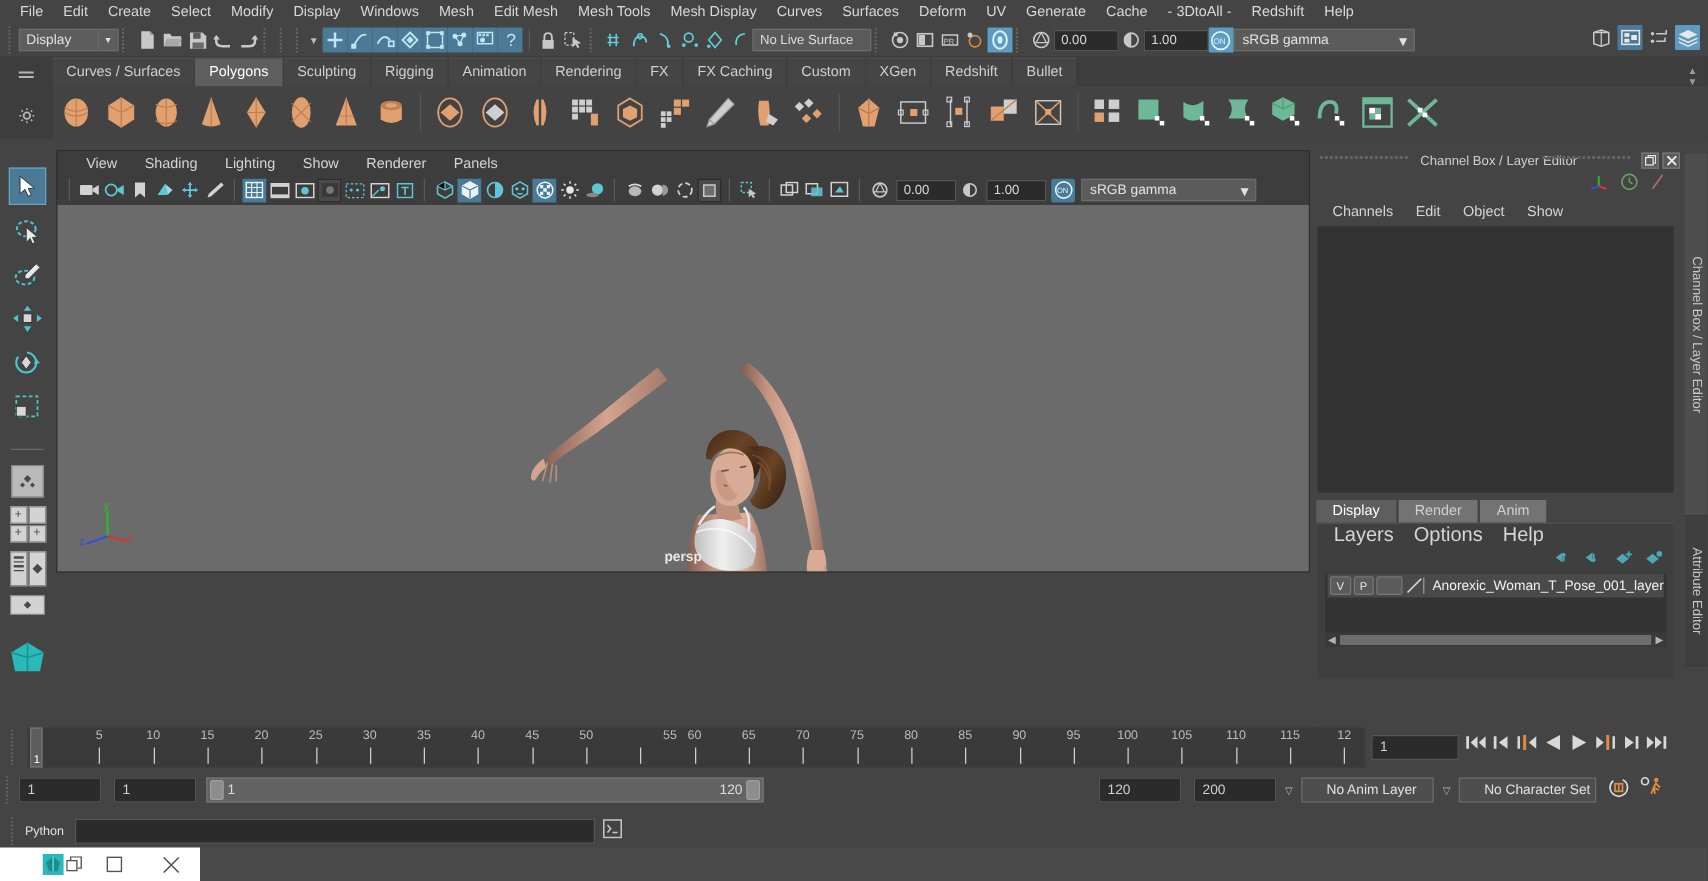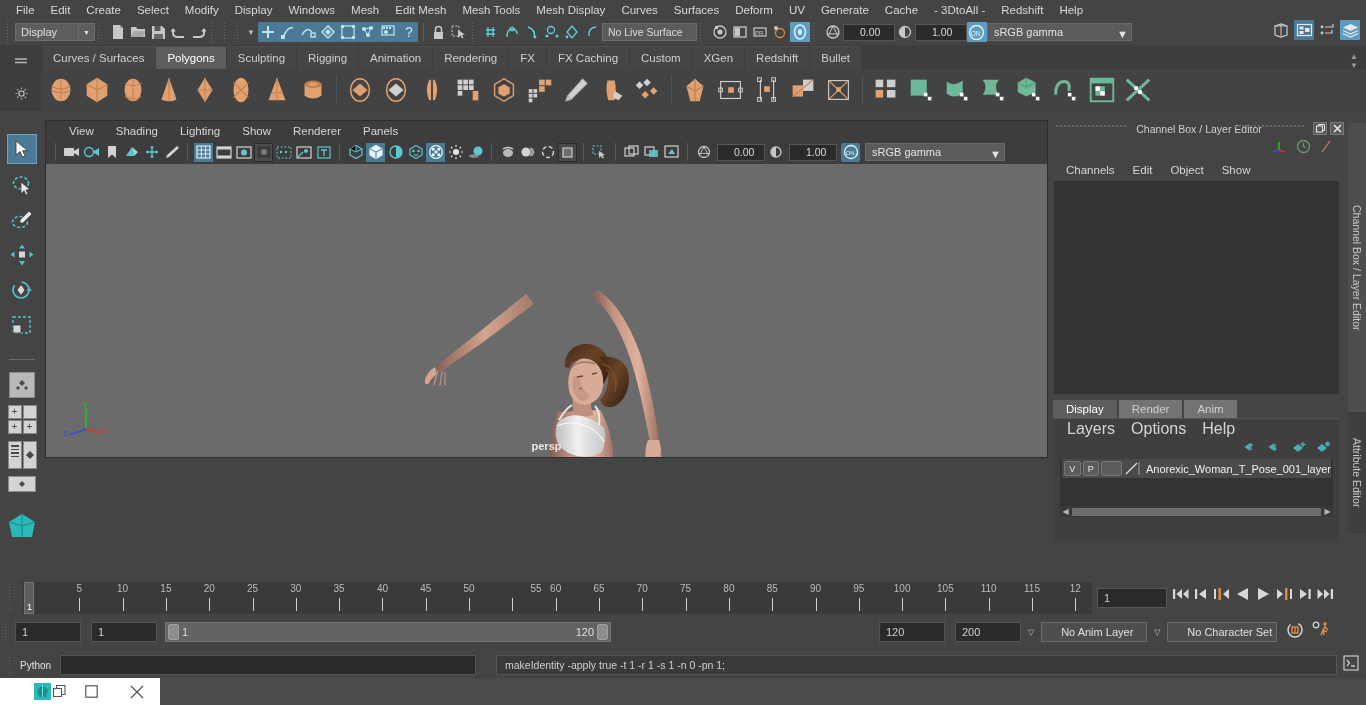--- a/index.html
+++ b/index.html
@@ -53,21 +53,21 @@
   .tbtn.blue { background:#4a7a96; }
   .tbtn.blueon { background:#5d9cc0; }
   .livefield {
     width:95px; height:18px; background:#5b5b5b; border:1px solid #6b6b6b;
     font-size:10.5px; color:#dcdcdc; display:flex; align-items:center;
     padding-left:5px;
   }
   .numfield {
     height:17px; background:#2b2b2b; border:1px solid #555;
     font-size:10.5px; color:#d8d8d8; display:flex; align-items:center;
-    padding-left:16px;
+    padding-left:5px;
   }
   .gammasel {
     width:145px; height:18px; background:#5b5b5b; border:1px solid #6a6a6a;
     font-size:11px; color:#e2e2e2; display:flex; align-items:center;
     padding-left:6px; position:relative;
   }
   .gammasel .arw { position:absolute; right:3px; top:4px; }
 
   
   .shelfwrap { background:#3d3d3d; }
@@ -1444,23 +1444,20 @@
         </svg>
     </div>
   </div>
 
   <div class="cmdline">
     <div class="gripdots" style="position:absolute;left:4px;top:2px;height:22px;"></div>
     <div class="cmdlabel">Python</div>
     <div class="cmdinput" style="width:416px;">
       <span></span>
     </div>
-    <div class="cmdecho" style="width:841px;margin-left:20px;">
-      <span>makeIdentity -apply true -t 1 -r 1 -s 1 -n 0 -pn 1;</span>
-    </div>
     <div style="margin-left:6px;">
       <svg width="16" height="16" viewBox="0 0 16 16">
           <rect x="1" y="1" width="14" height="14" fill="none" stroke="#c8c8c8" stroke-width="1.2"></rect>
           <path d="M4 5 L6.5 8 L4 11 M8 11 H12" stroke="#c8c8c8" stroke-width="1.3" fill="none"></path>
         </svg>
     </div>
   </div>
 
   <div class="bottomstrip"></div>
   <div class="wincontrols">

